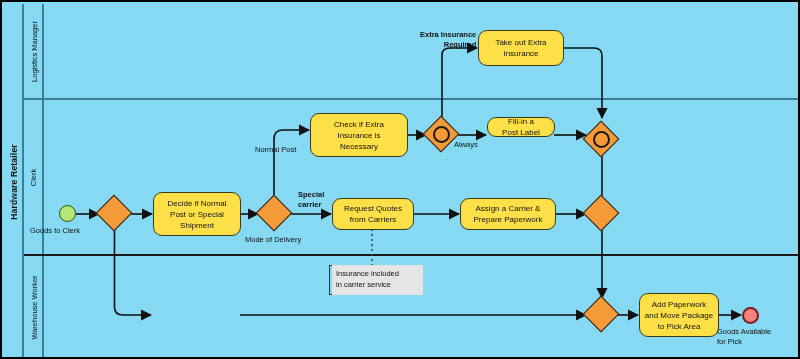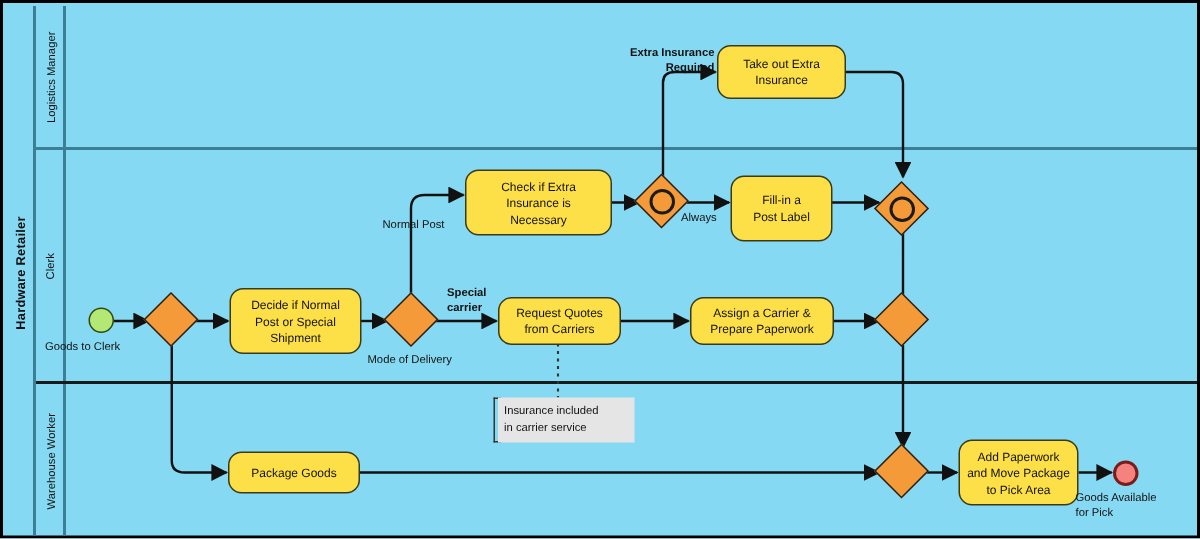--- a/index.html
+++ b/index.html
@@ -179,21 +179,21 @@
   </div>
 
   <div class="lbl" style="left: 418px; top: 28px; text-align: right; white-space: pre-line;">Extra Insurance
 Required</div>
 
   <div class="lbl plain" style="left: 452px; top: 138px; white-space: pre-line;">Always</div>
 
   <div class="task" style="left: 476px; top: 28px; width: 86px; height: 36px; white-space: pre-line;">Take out Extra
 Insurance</div>
 
-  <div class="task" style="left: 485px; top: 115px; width: 68px; height: 44px; white-space: pre-line;">Fill-in a
+  <div class="task" style="left: 485px; top: 115px; width: 68px; height: 20px; white-space: pre-line;">Fill-in a
 Post Label</div>
 
   <div class="gw" style="left:583px;top:121px;">
     <div class="dia"></div>
     <div class="ring"></div>
   </div>
 
   <div class="task" style="left: 330px; top: 196px; width: 82px; height: 32px; white-space: pre-line;">Request Quotes
 from Carriers</div>
 
@@ -201,21 +201,20 @@
 Prepare Paperwork</div>
 
   <div class="gw" style="left:583px;top:195px;">
     <div class="dia"></div>
   </div>
 
   <div class="note-bracket" style="left:327px;top:263px;height:30px;"></div>
   <div class="note" style="left: 330px; top: 263px; width: 91px; height: 30px; white-space: pre-line;">Insurance included
 in carrier service</div>
 
-  <div class="task" style="left: 150px; top: 299px; width: 88px; height: 28px; white-space: pre-line;">Package Goods</div>
 
   <div class="gw" style="left:583px;top:296px;">
     <div class="dia"></div>
   </div>
 
   <div class="task" style="left: 637px; top: 291px; width: 80px; height: 44px; white-space: pre-line;">Add Paperwork
 and Move Package
 to Pick Area</div>
 
   <div class="ev end" style="left:740px;top:305px;"></div>

